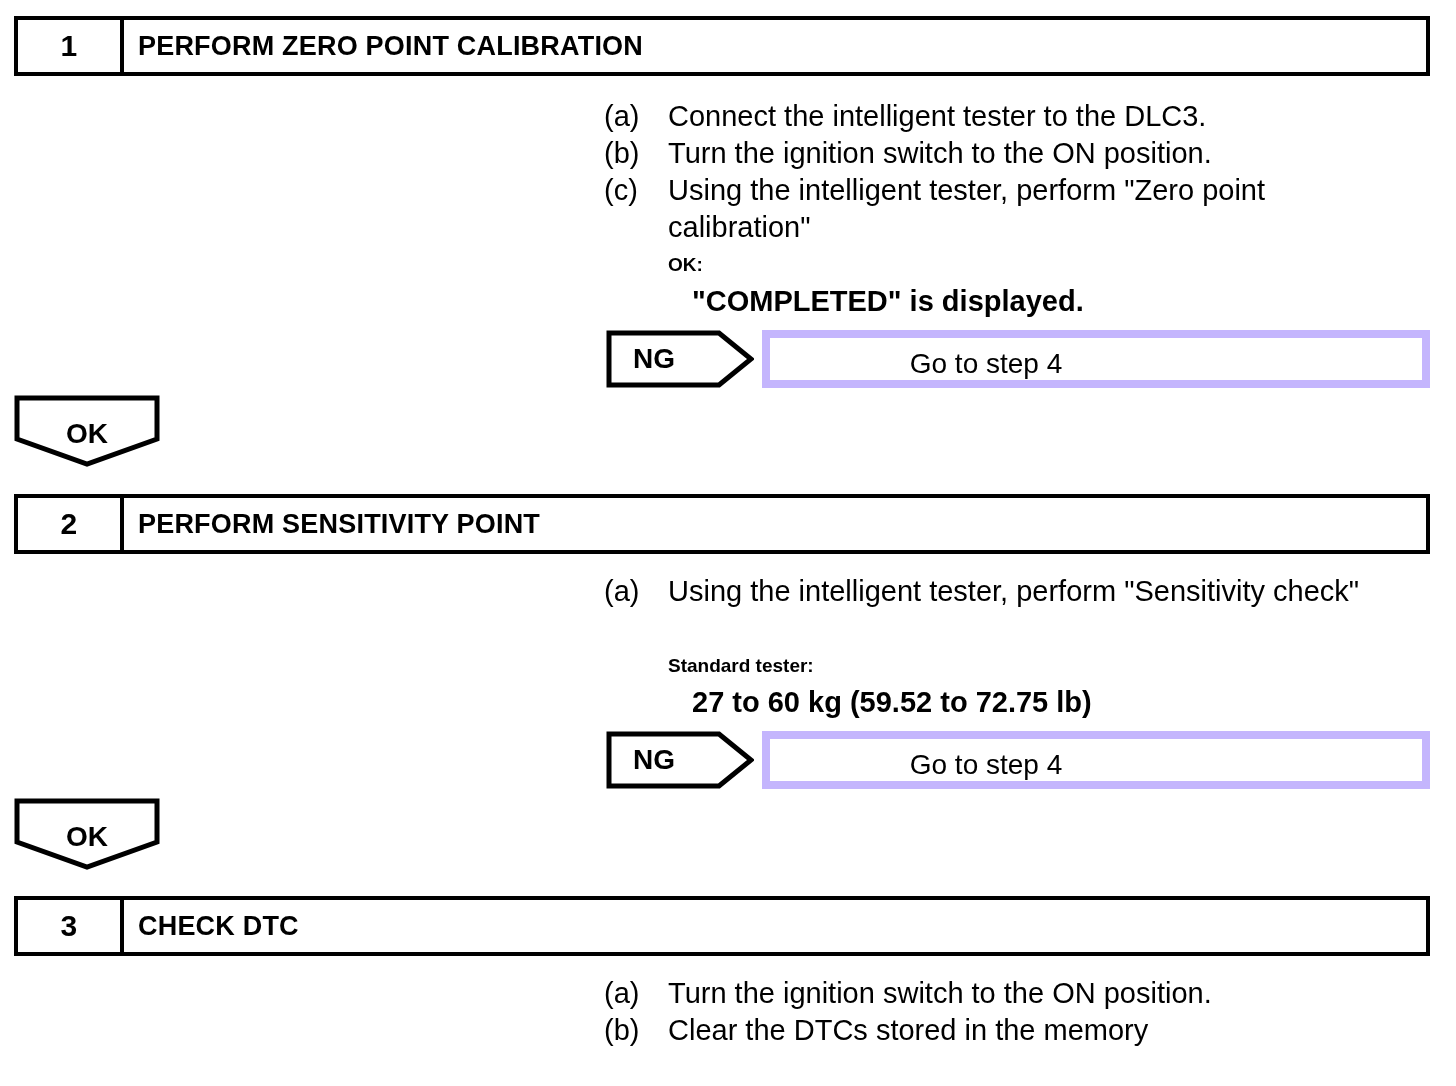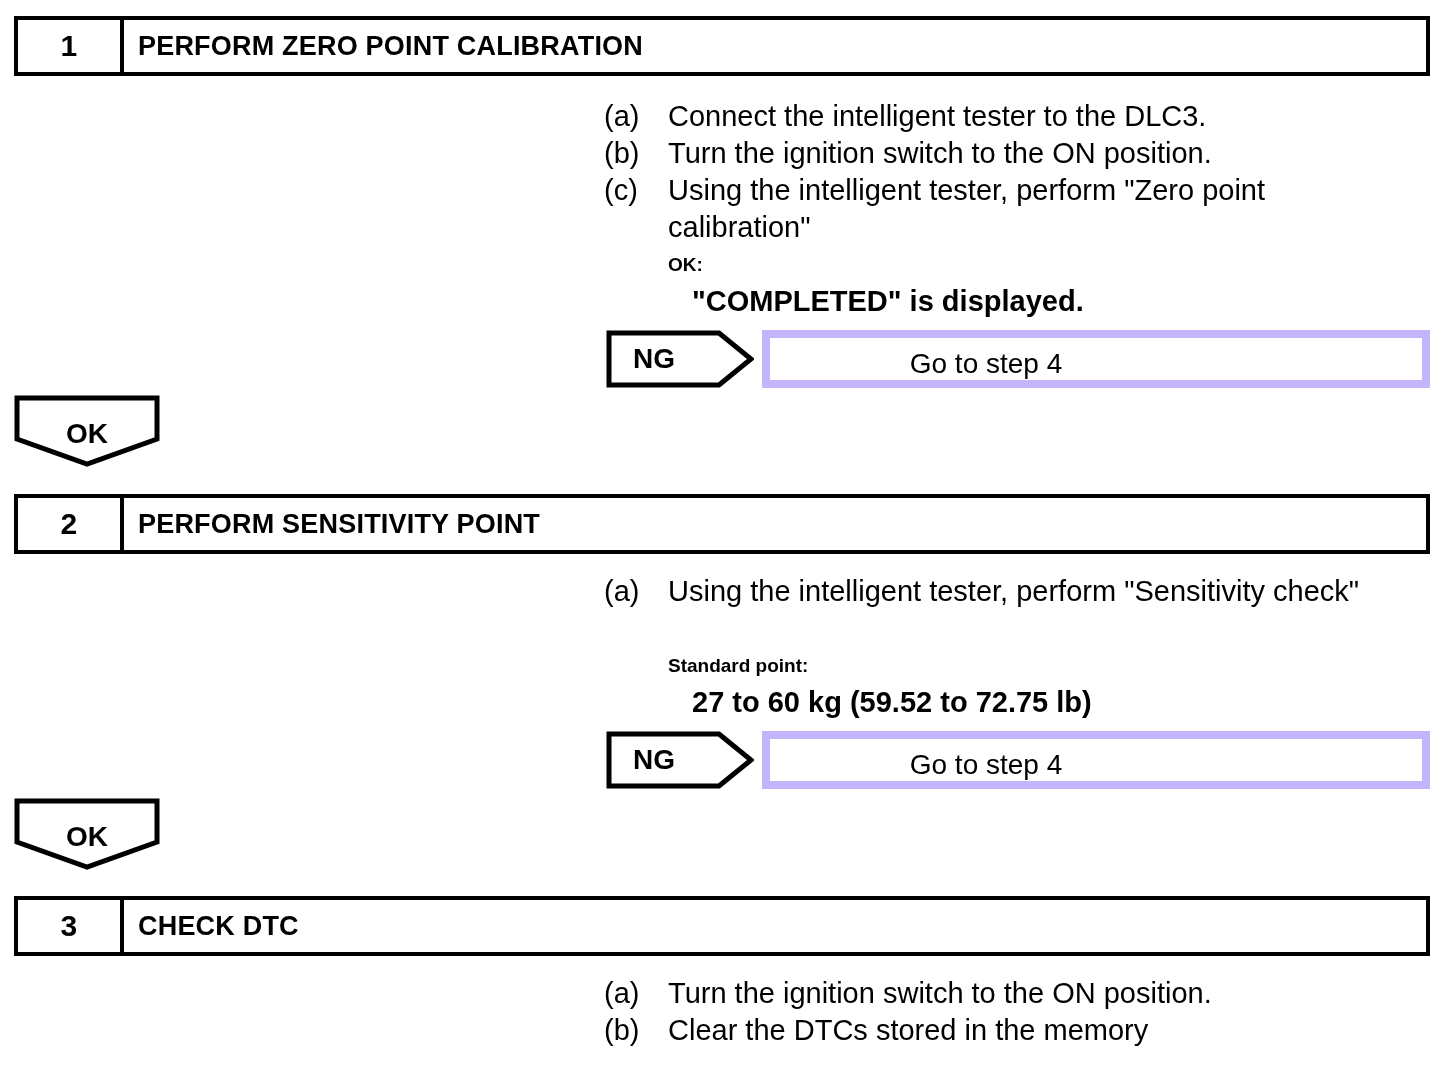--- a/index.html
+++ b/index.html
@@ -198,21 +198,21 @@
     <div class="step-num">2</div>
     <div class="step-title">PERFORM SENSITIVITY POINT</div>
   </div>
 
   <div class="instructions" style="left:604px; top:573px;">
     <div class="instr-row">
       <span class="instr-label">(a)</span>
       <span class="instr-text">Using the intelligent tester, perform "Sensitivity check"</span>
     </div>
     <div class="spacer-row"></div>
-    <div class="instr-strong">Standard point:</div>
+    <div class="instr-strong">Standard tester:</div>
     <div class="instr-strong-indent">27 to 60 kg (59.52 to 72.75 lb)</div>
   </div>
 
   <div class="ng-arrow" style="left:606px; top:731px;">
     <svg width="148" height="58" viewBox="0 0 148 58" xmlns="http://www.w3.org/2000/svg">
       <polygon points="3,3 113,3 145,29 113,55 3,55" fill="#ffffff" stroke="#000000" stroke-width="5" stroke-linejoin="miter"></polygon>
     </svg>
     <div class="ng-label">NG</div>
   </div>
 

